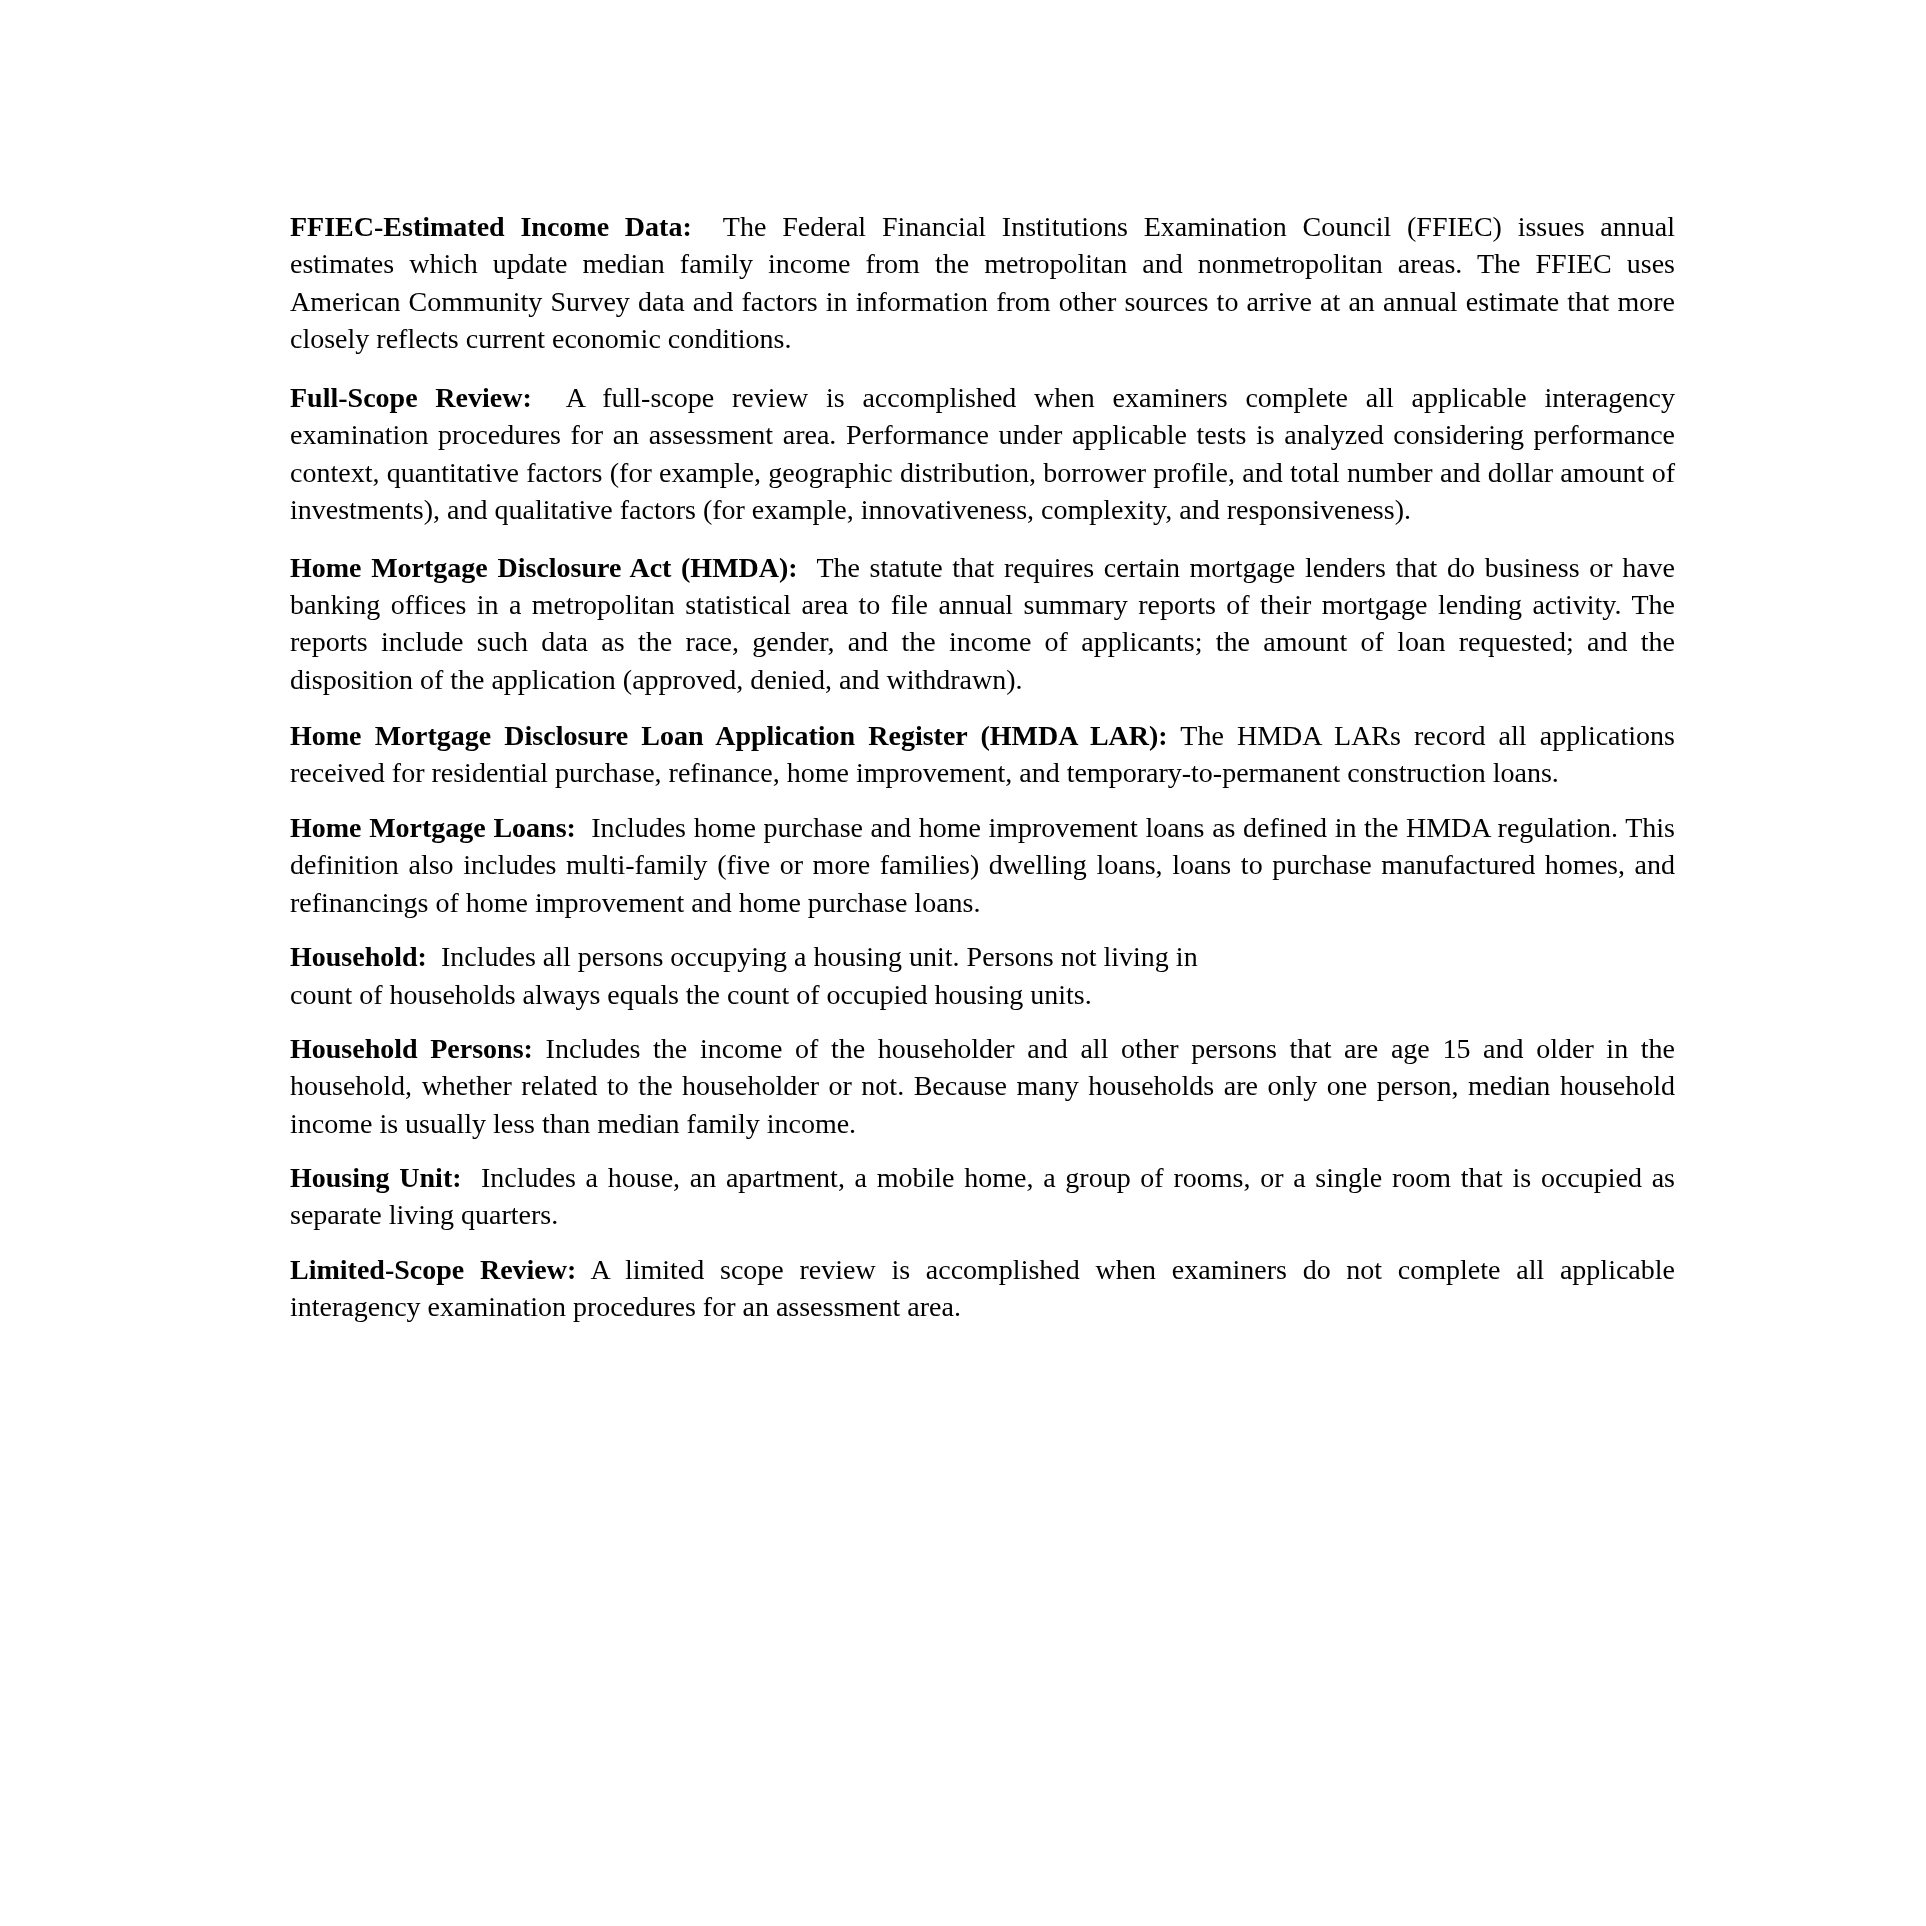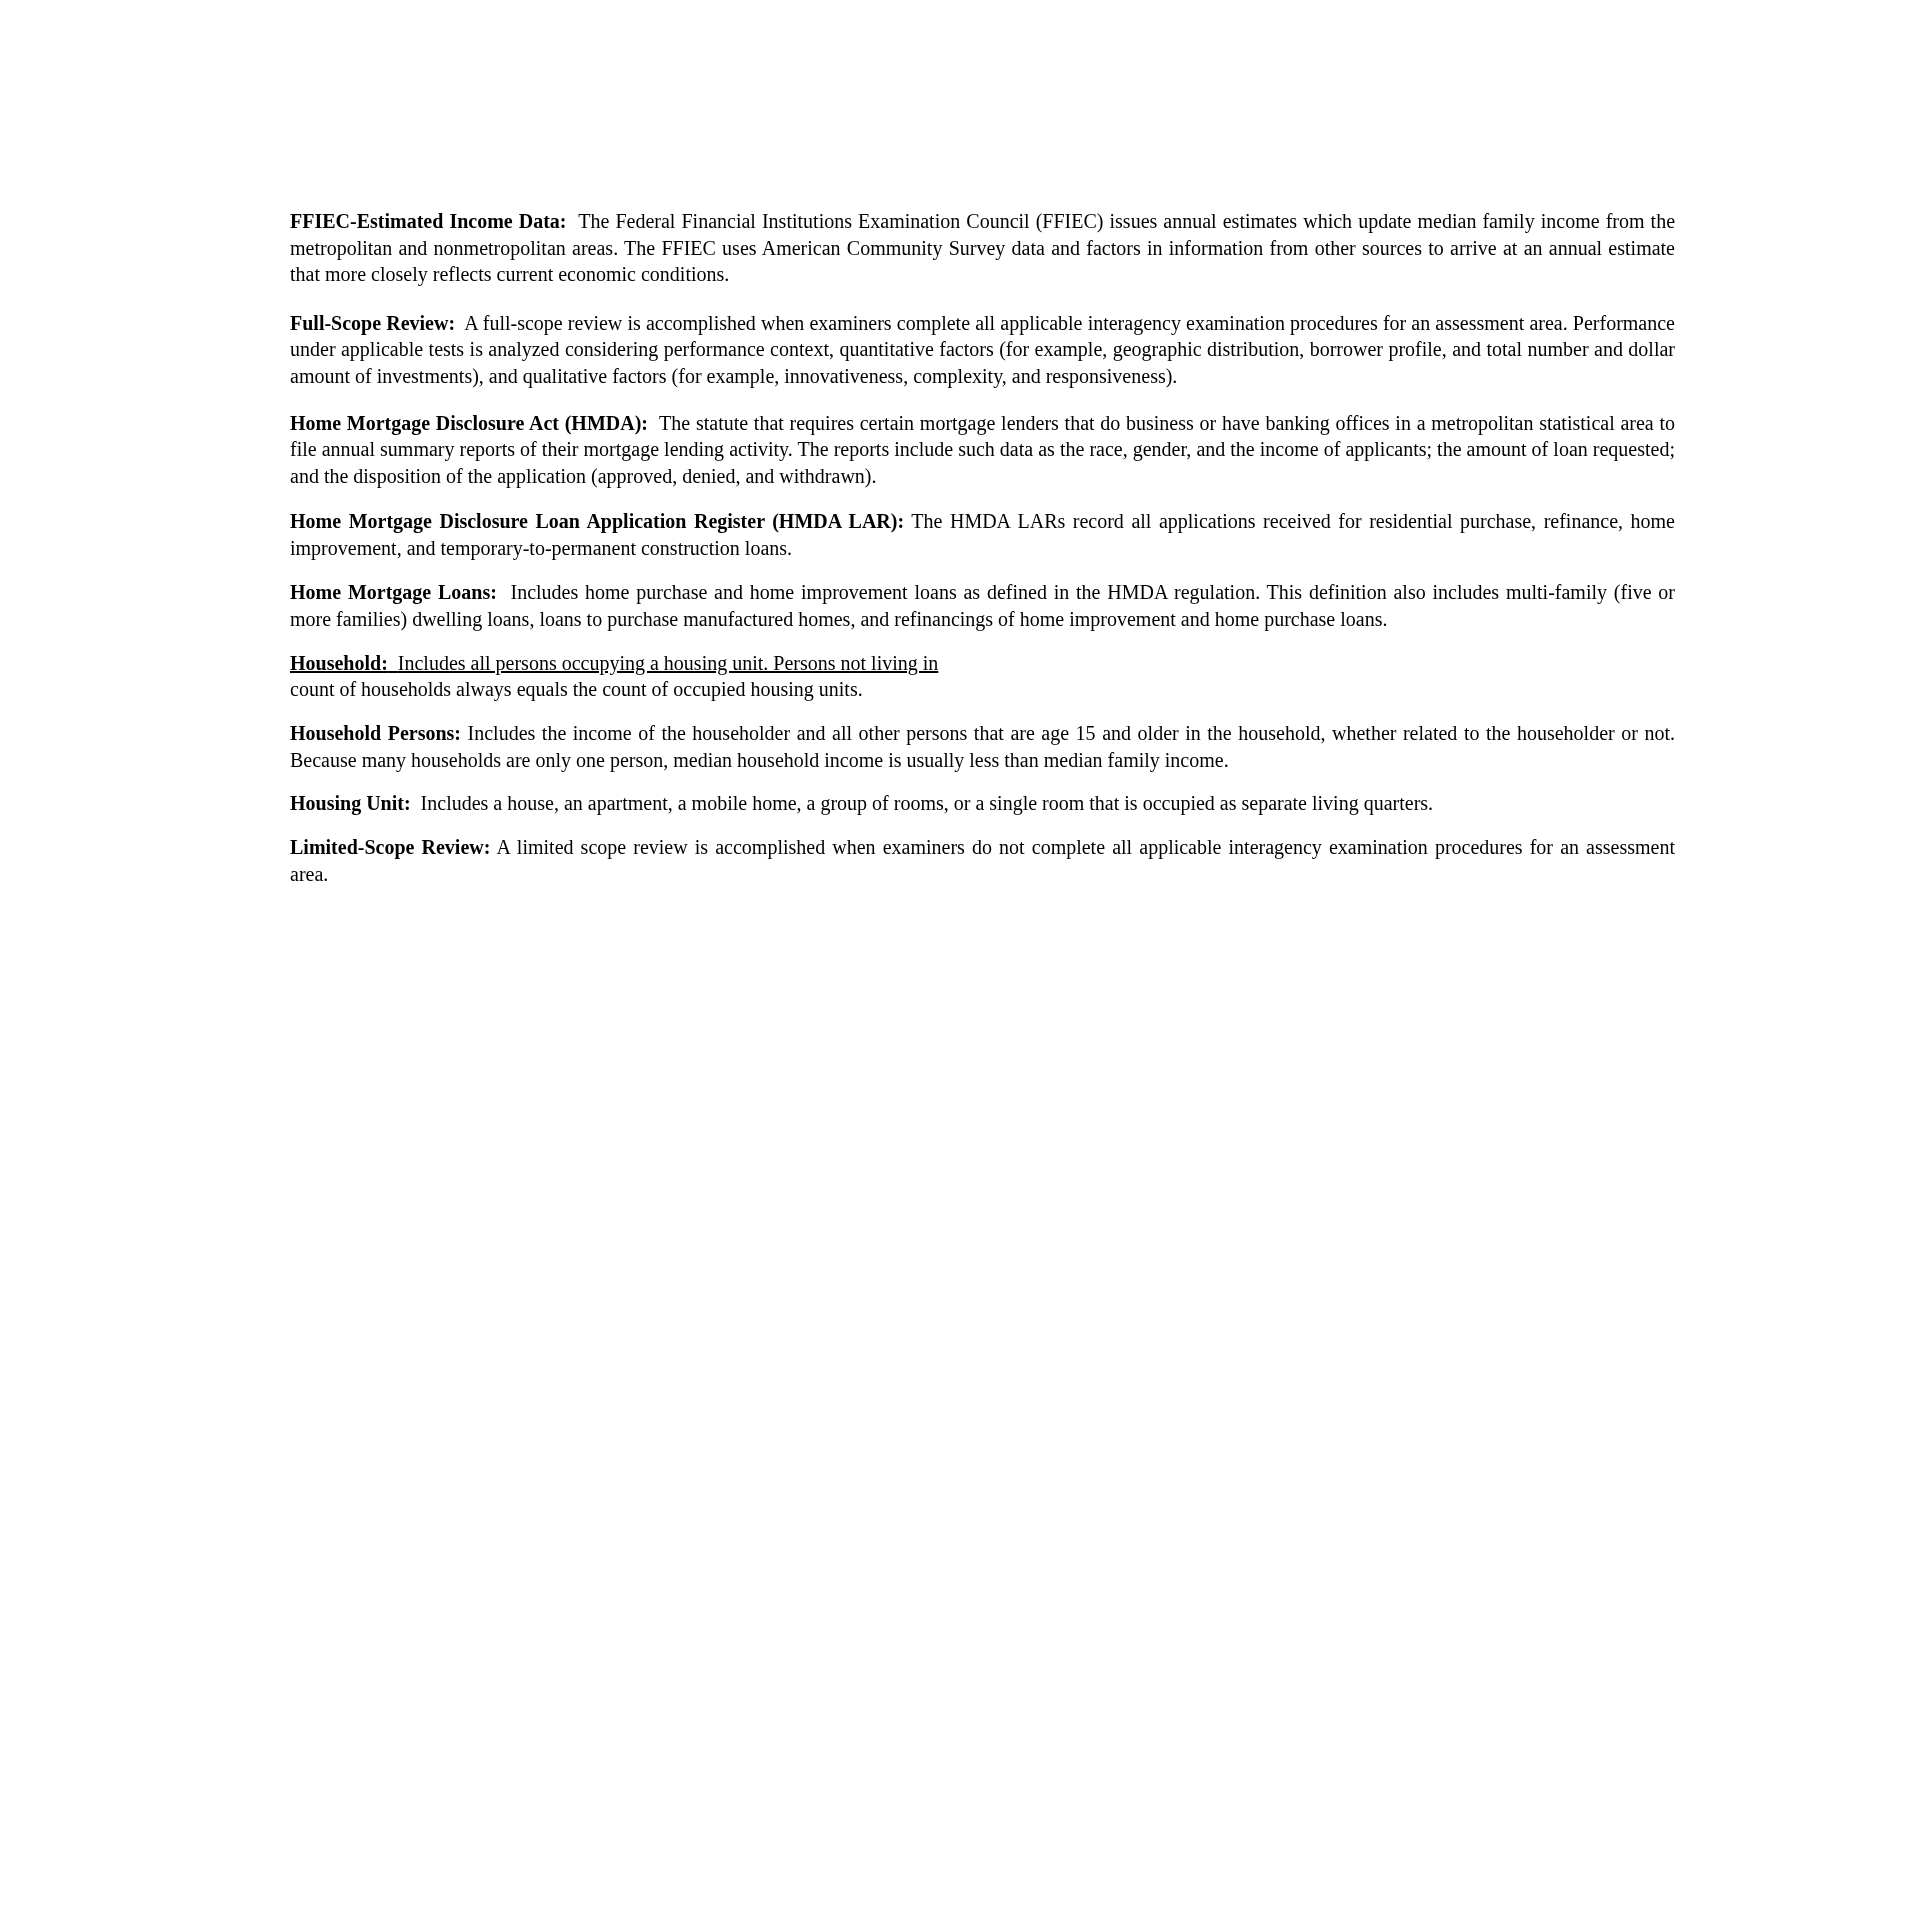--- a/index.html
+++ b/index.html
@@ -28,38 +28,37 @@
   #text-column {
     position: absolute;
     left: 290px;
     top: 208px;
     width: 1385px;
   }
 
   .entry {
     text-align: justify;
     text-justify: inter-word;
-    font-size: 20px;
+    font-size: 28px;
     line-height: 1.335;
     margin: 0 0 17px 0;
     hyphens: none;
     -webkit-hyphens: none;
   }
 
   .entry:last-of-type {
     margin-bottom: 0;
   }
 
   
   .entry.ragged {
     text-align: left;
   }
   .entry.ragged .lead-line {
     text-align: justify;
-    text-decoration: underline;
   }
 
   .term {
     font-weight: bold;
   }
 
   .gap-after-term {
     
     white-space: pre;
   }

